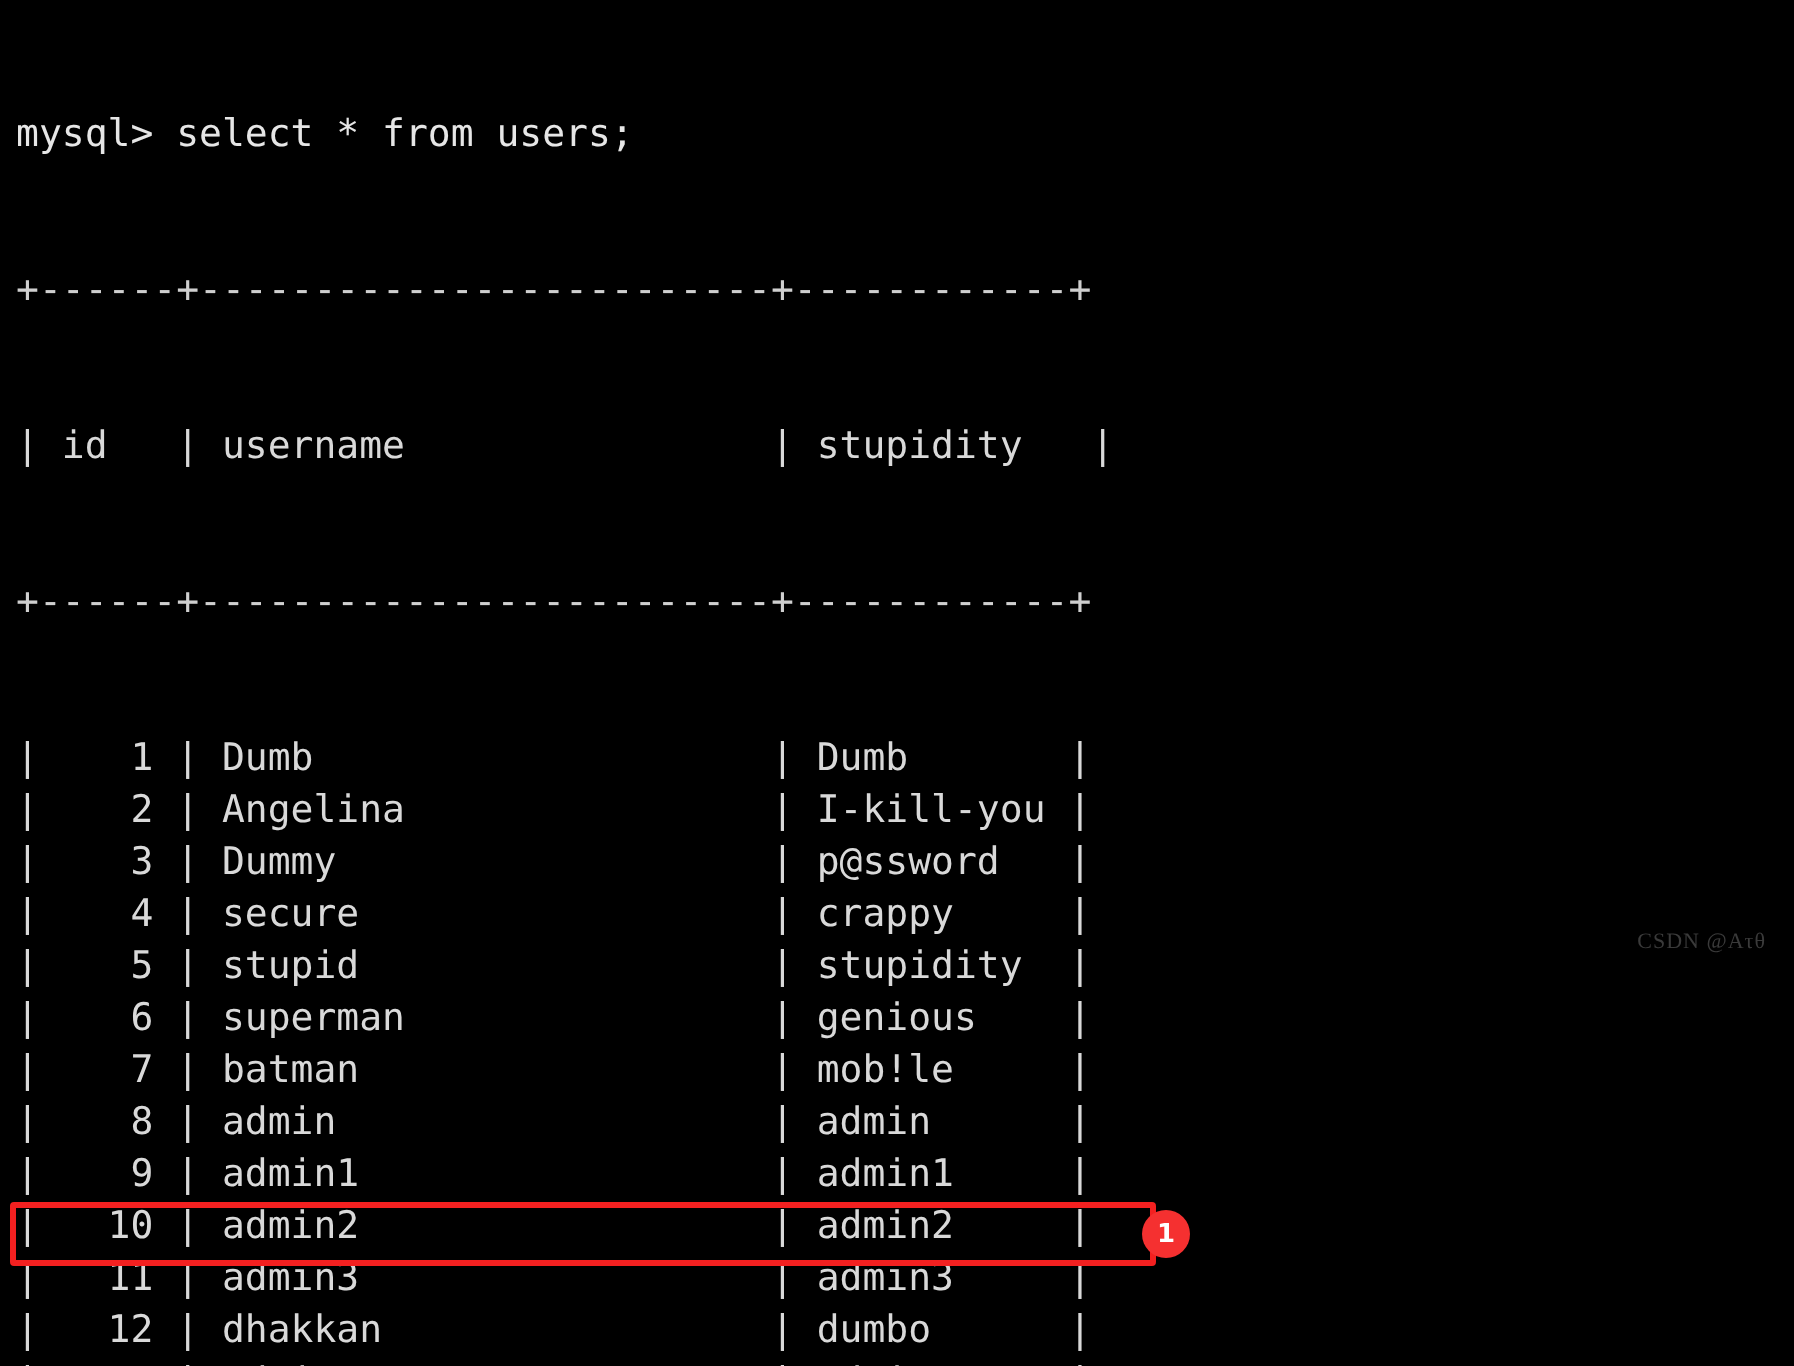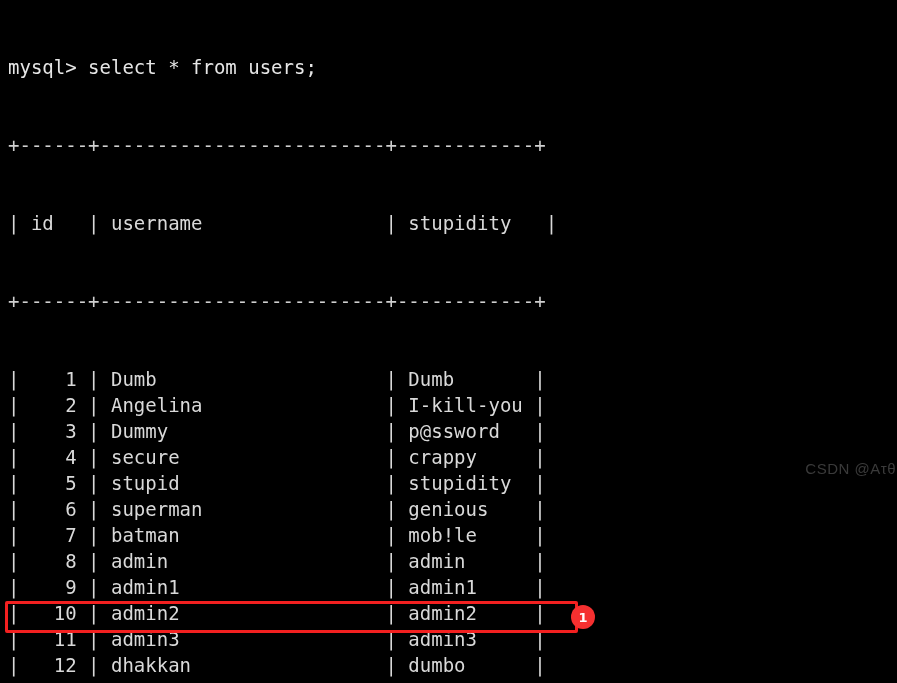--- a/index.html
+++ b/index.html
@@ -76,24 +76,24 @@
     font-size: 13px;
     font-weight: bold;
     display: flex;
     align-items: center;
     justify-content: center;
     line-height: 1;
   }
 
   .watermark {
     position: absolute;
-    right: 1px;
+    right: 14px;
     bottom: 6px;
-    font-family: Liberation Sans, sans-serif;
-    font-size: 15px;
+    font-family: Liberation Serif, serif;
+    font-size: 11px;
     color: #3a3a3a;
     letter-spacing: 0.5px;
     white-space: pre;
   }
 </style>
 </head>
 <body>
 
 <div id="terminal">
 

